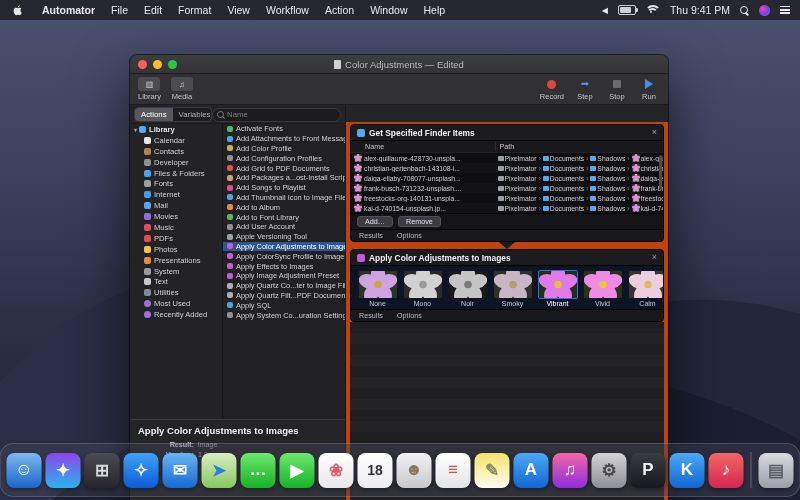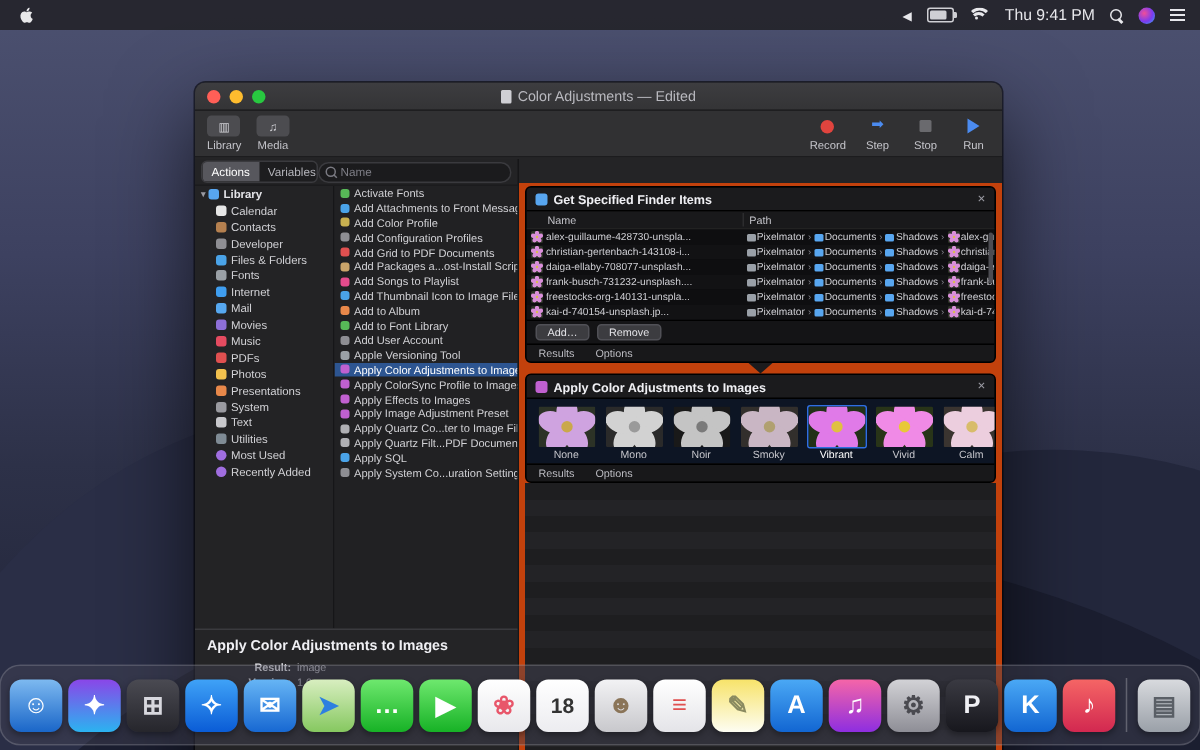--- a/index.html
+++ b/index.html
@@ -148,20 +148,31 @@
   <div class="dune dune1"></div>
   <div class="dune dune2"></div>
   <div class="dune dune3"></div>
 
   <div class="menubar">
     <span class="apple">
       <svg viewBox="0 0 16 16" width="12" height="12">
           <path fill="#e8e8ea" d="M11.2 8.6c0-1.7 1.4-2.5 1.4-2.5-.8-1.1-2-1.2-2.4-1.2-1-.1-2 .6-2.5.6-.5 0-1.3-.6-2.2-.6-1.1 0-2.2.7-2.8 1.7-1.2 2-.3 5 .9 6.6.6.8 1.2 1.7 2.1 1.7.9 0 1.2-.5 2.2-.5s1.3.5 2.2.5c.9 0 1.5-.8 2.1-1.6.7-.9.9-1.8.9-1.9 0 0-1.9-.7-1.9-2.8zM9.6 3.8c.5-.6.8-1.4.7-2.2-.7 0-1.5.5-2 1.1-.4.5-.8 1.3-.7 2.1.8.1 1.5-.4 2-1z"></path>
         </svg>
     </span>
+    <span style="display:flex;">
+        <span class="mi bold">Automator</span>
+        <span class="mi">File</span>
+        <span class="mi">Edit</span>
+        <span class="mi">Format</span>
+        <span class="mi">View</span>
+        <span class="mi">Workflow</span>
+        <span class="mi">Action</span>
+        <span class="mi">Window</span>
+        <span class="mi">Help</span>
+      </span>
     <span class="mb-right">
       <span class="vol">◀</span>
       <span class="batt">
           <i></i>
           <u></u>
         </span>
       <span class="wifi">
           <b></b>
           <b></b>
           <b></b>

